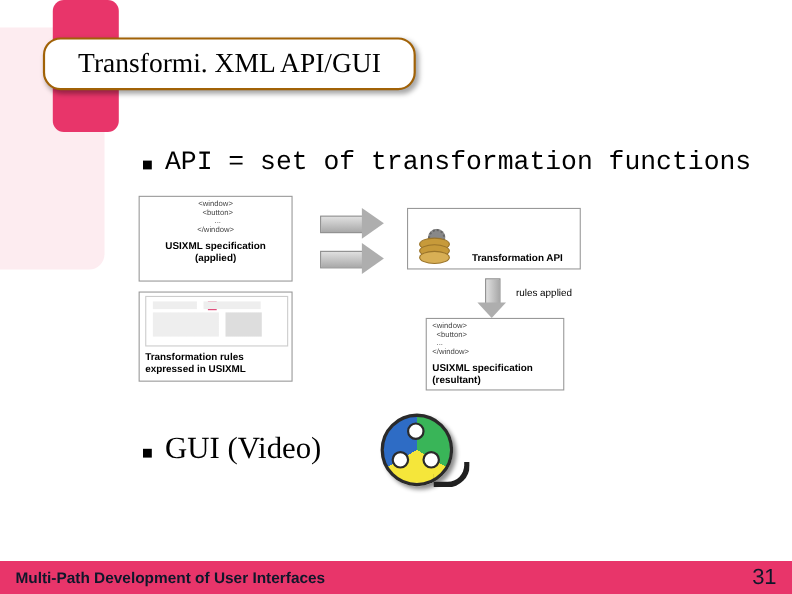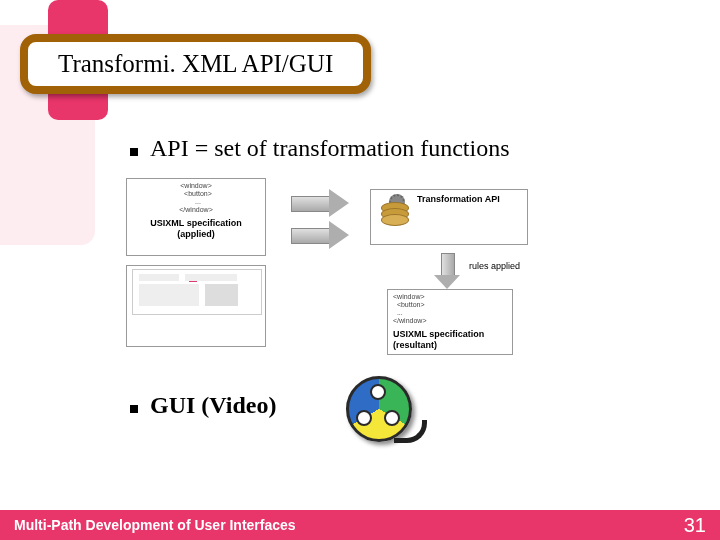--- a/index.html
+++ b/index.html
@@ -41,44 +41,45 @@
     left: 63px;
     width: 60px;
     height: 120px;
     background: #e8356a;
     border-radius: 10px;
   }
 
   .title-box {
     position: absolute;
     top: 34px;
-    left: 20px;
+    left: 39px;
     padding: 8px 30px;
     background: #fff;
-    border: 8px solid #a16207;
+    border: 2px solid #a16207;
     border-radius: 16px;
     box-shadow: 2px 3px 5px rgba(0,0,0,0.35);
     font-family: "Times New Roman", serif;
     font-size: 25px;
     color: #000;
   }
 
   .content {
     position: absolute;
     top: 135px;
     left: 130px;
     width: 560px;
     font-family: "Times New Roman", serif;
     font-size: 24px;
     color: #000;
   }
   .bullet-row {
     display: flex;
     align-items: baseline;
     margin-bottom: 8px;
+    font-family: Liberation Mono, monospace;
   }
   .bullet-mark {
     width: 8px;
     height: 8px;
     background: #000;
     margin-right: 12px;
     margin-top: 10px;
     flex-shrink: 0;
   }
 
@@ -139,22 +140,22 @@
       #fff;
   }
 
   .box-api {
     top: 14px;
     left: 244px;
     width: 158px;
     height: 56px;
     text-align: center;
     display: flex;
-    align-items: flex-start;
-    gap: 8px;
+    align-items: flex-end;
+    gap: 20px;
     padding: 4px 8px;
   }
 
   .box-result {
     top: 114px;
     left: 261px;
     width: 126px;
     height: 66px;
   }
 
@@ -232,22 +233,21 @@
     border-radius:50%; background:#888; border:2px dotted #666;
   }
 
   .bullet2 {
     position: absolute;
     top: 392px;
     left: 130px;
     display: flex;
     align-items: baseline;
     font-family: "Times New Roman", serif;
-    font-size: 24px;
-    font-weight: bold;
+    font-size: 28px;
   }
 
   .reel-icon {
     position: absolute;
     top: 370px;
     left: 340px;
     width: 78px;
     height: 78px;
   }
   .reel-disc {
@@ -272,21 +272,21 @@
     border-bottom:5px solid #202020;
     border-right:5px solid #202020;
     border-radius: 0 0 20px 0;
   }
 
   .footer {
     position: absolute;
     left: 0; right: 0; bottom: 0;
     height: 30px;
     background: #e8356a;
-    color: #ffffff;
+    color: #0f172a;
     display: flex;
     align-items: center;
     justify-content: space-between;
     padding: 0 14px;
     font-size: 14px;
   }
   .footer .pg { font-size: 20px; }
 </style>
 </head>
 <body>
@@ -312,20 +312,21 @@
     <div class="dbox box-initial">
       <div class="codey" style="white-space:pre;">&lt;window&gt;
   &lt;button&gt;
   ...
 &lt;/window&gt;</div>
       <div class="bold">USIXML specification (applied)</div>
     </div>
 
     <div class="dbox box-rules">
       <div class="rules-thumb"></div>
+      <div class="bold">Transformation rules expressed in USIXML</div>
     </div>
 
     <div class="arrow3d arrow-rules-top"></div>
     <div class="arrow3d arrow-rules-bot"></div>
 
     <div class="dbox box-api">
       <div class="api-icon">
         <div class="gear"></div>
         <div class="disc d1"></div>
         <div class="disc d2"></div>

